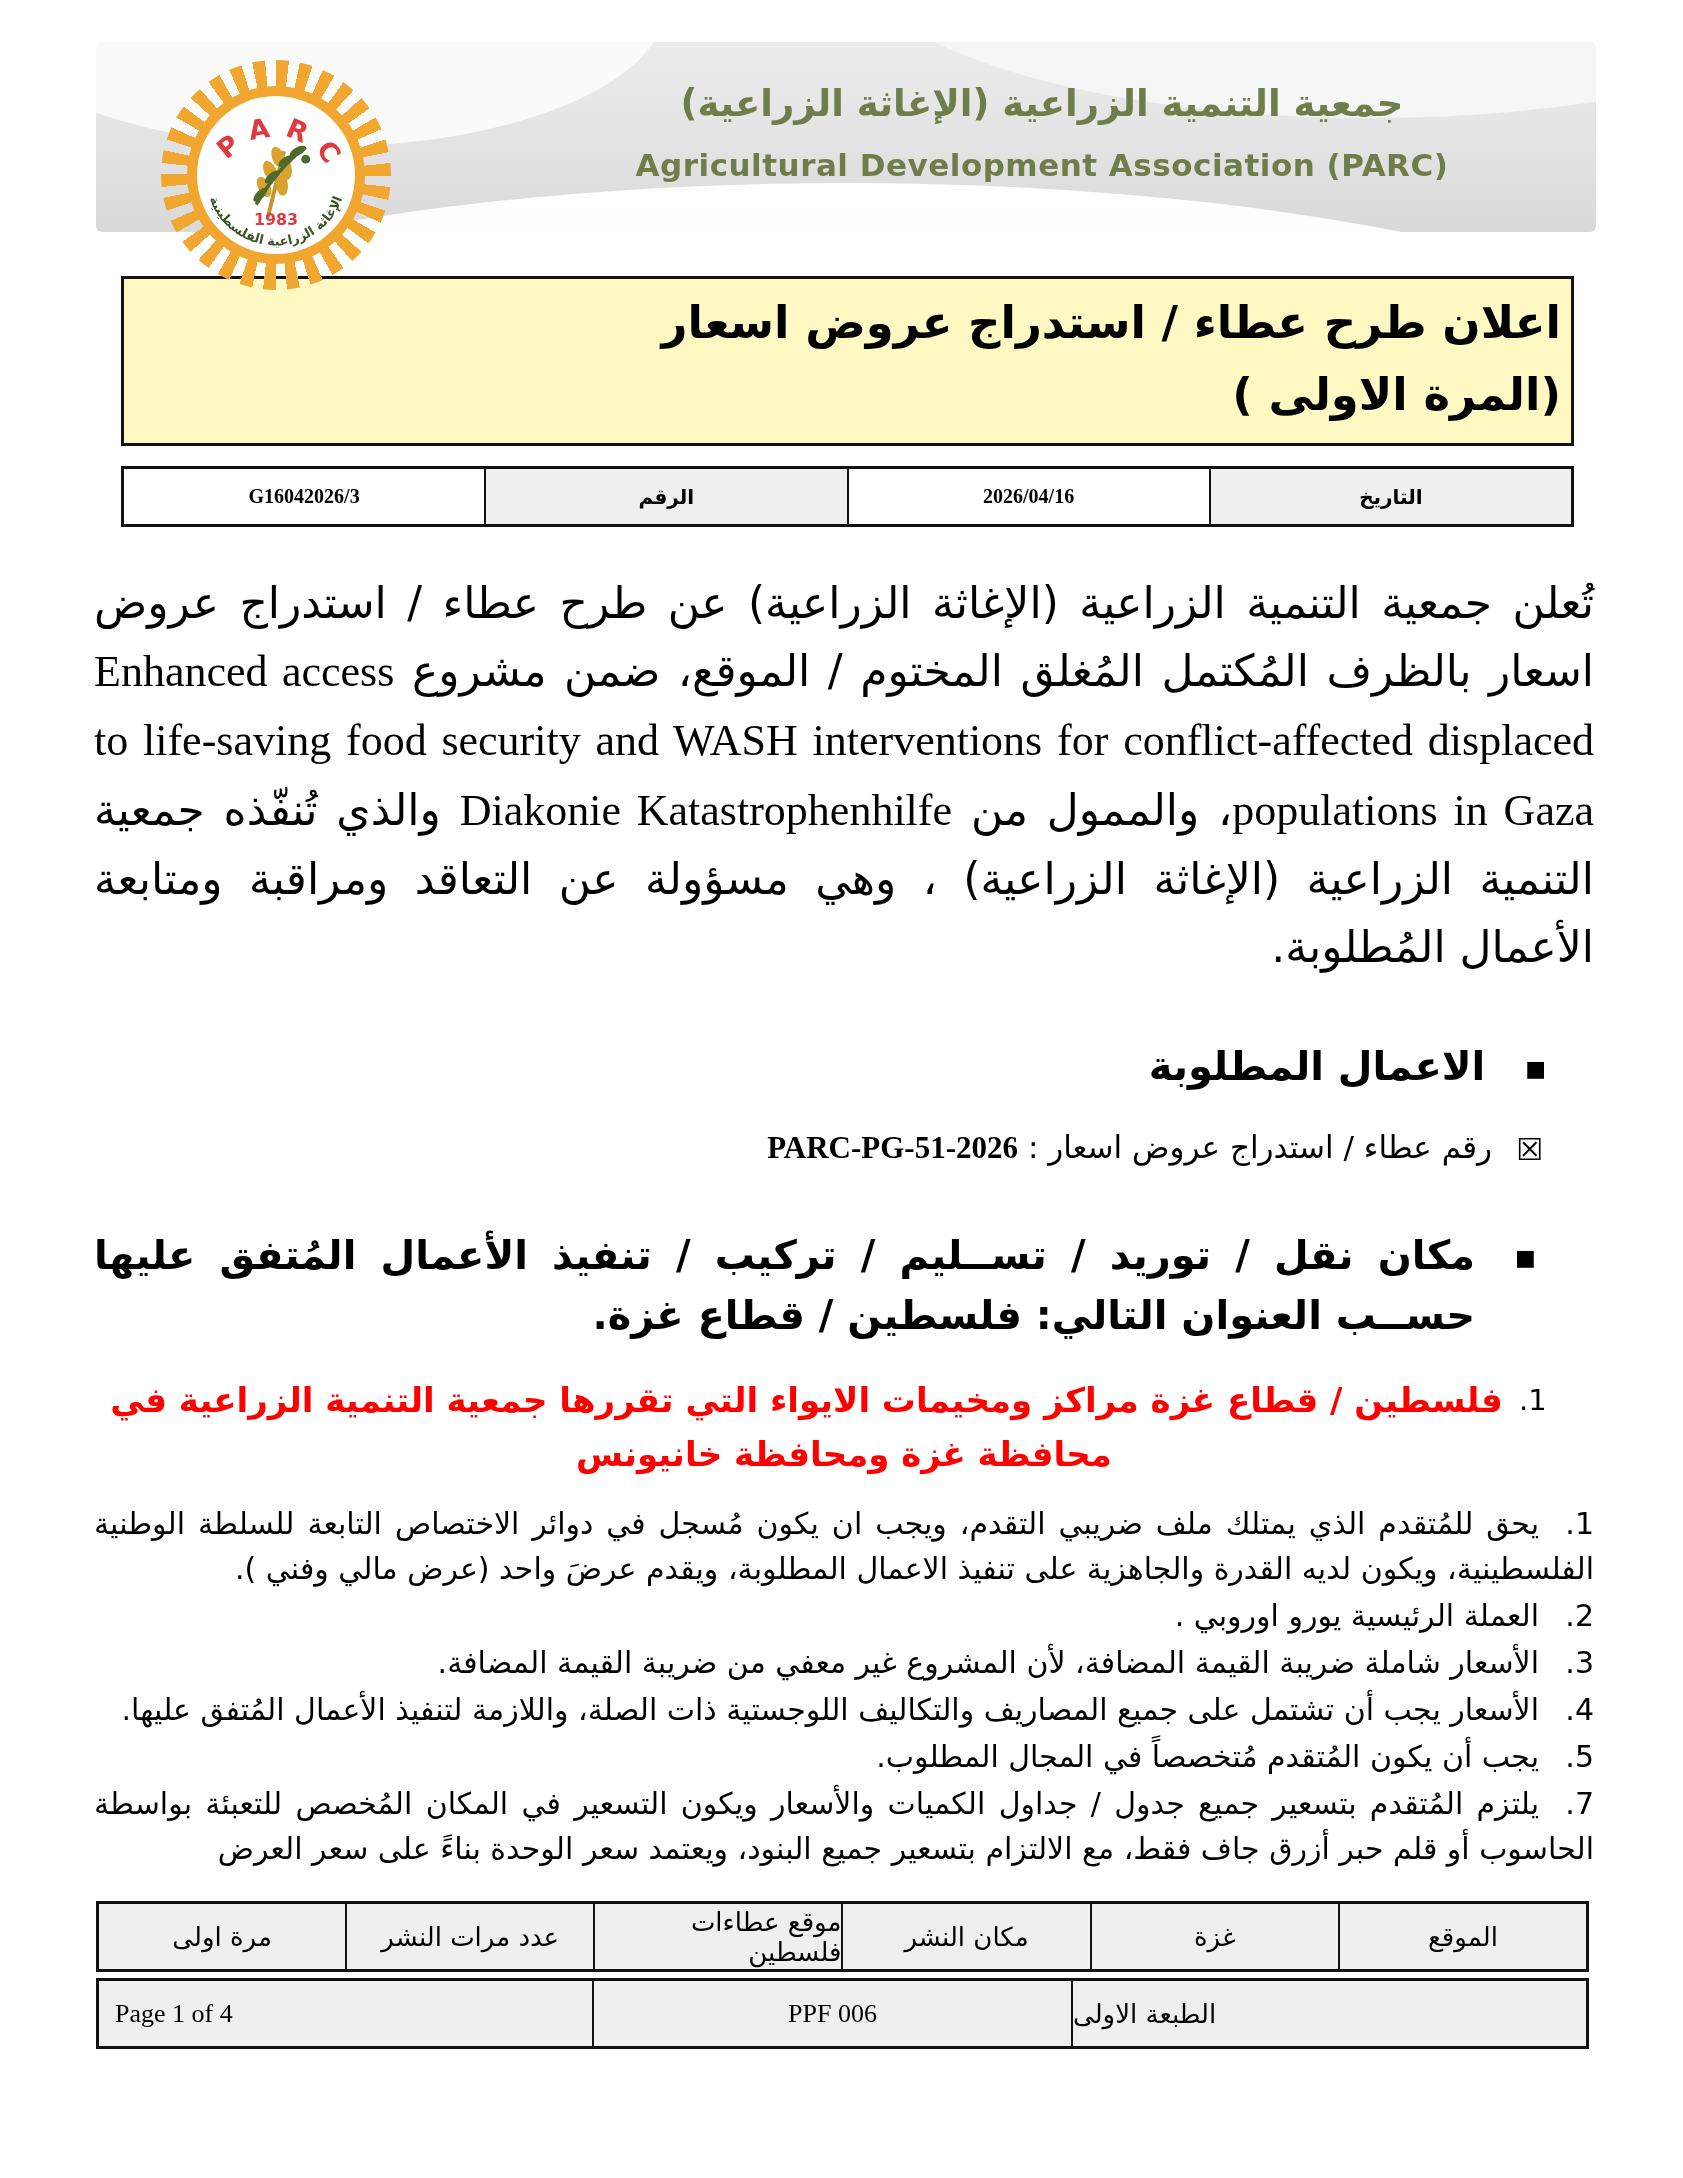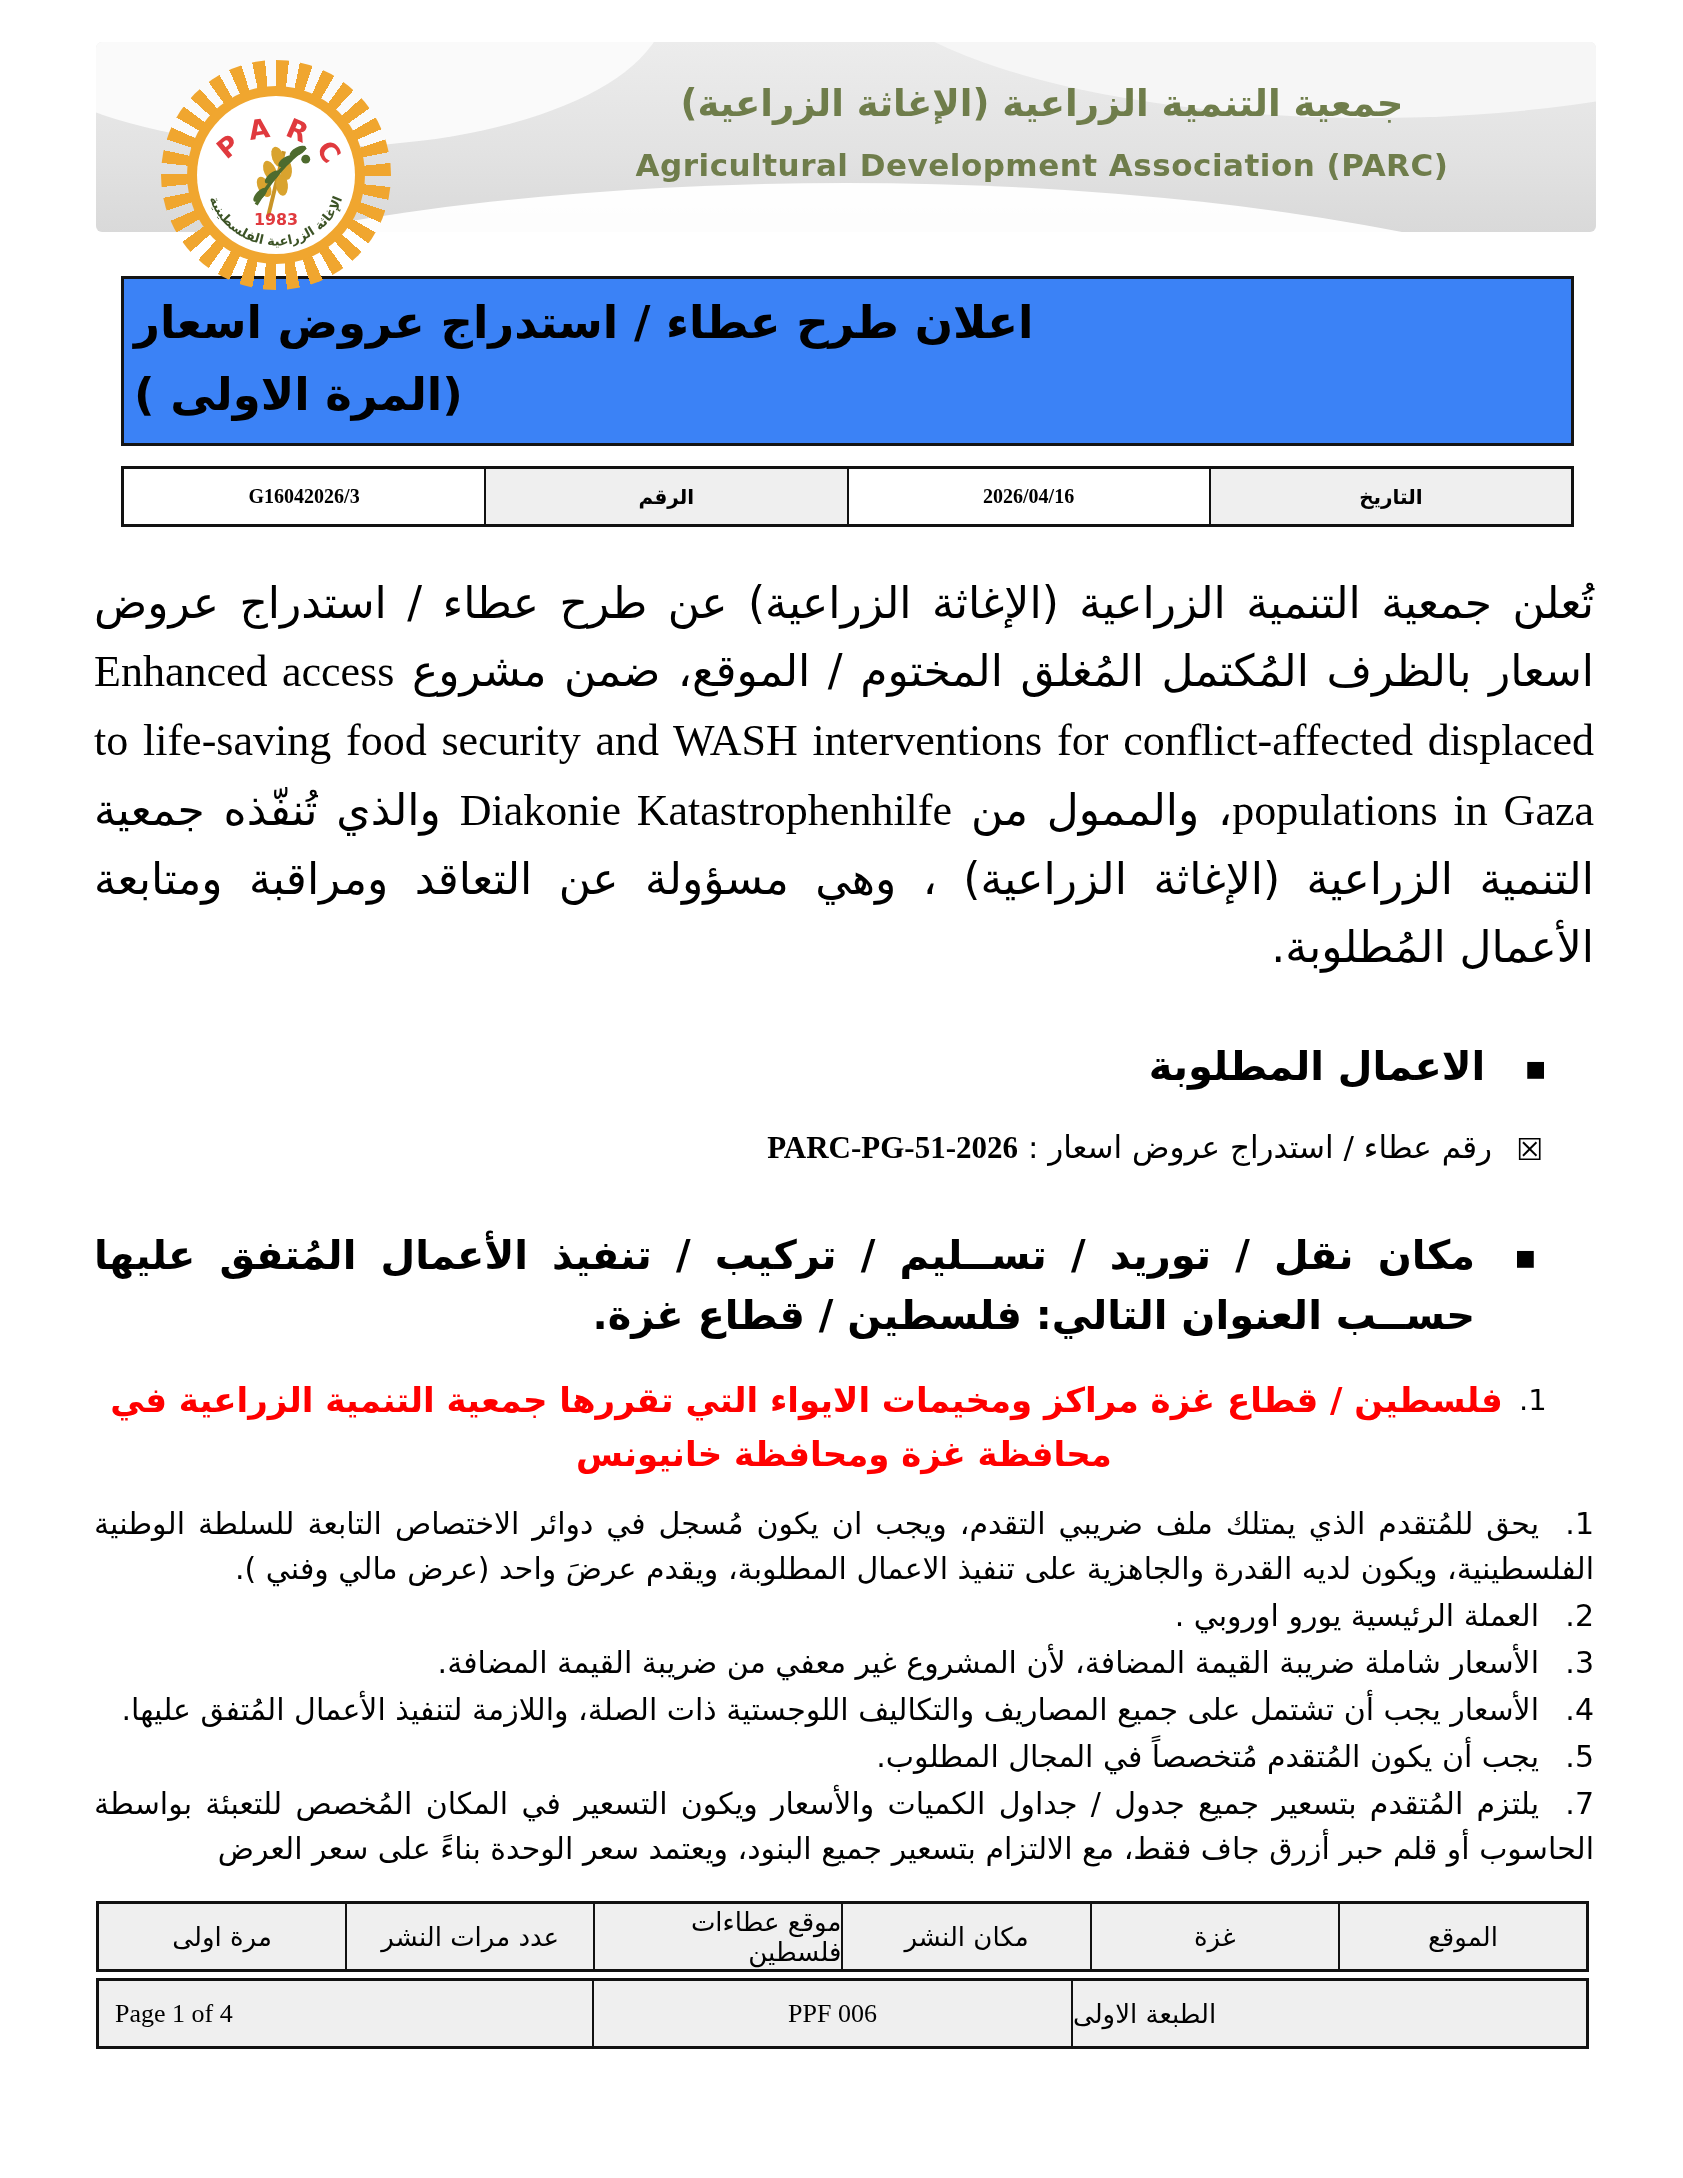--- a/index.html
+++ b/index.html
@@ -22,22 +22,22 @@
 
   
   .logo{position:absolute;top:18px;left:65px;width:230px;height:230px;}
   .sun-rays{position:absolute;inset:0;border-radius:50%;
             background:repeating-conic-gradient(#F0A62F 0deg 6.5deg,rgba(0,0,0,0) 6.5deg 12deg);}
   .sun-core{position:absolute;inset:26px;border-radius:50%;background:#F0A62F;}
   .sun-inner{position:absolute;inset:36px;border-radius:50%;background:#fff;}
   .logo-art{position:absolute;inset:0;}
 
   
-  .title-box{margin:44px 109px 16px 121px;border:3px solid #141414;background:#3b82f6;
-             direction:rtl;text-align:left;font-weight:bold;font-size:45px;line-height:1.6;
+  .title-box{margin:44px 109px 16px 121px;border:3px solid #141414;background:#fef9c3;
+             direction:rtl;text-align:right;font-weight:bold;font-size:45px;line-height:1.6;
              padding:8px 10px 12px;}
 
   
   .meta{display:flex;direction:rtl;margin:20px 109px 0 121px;border:3px solid #111;}
   .meta .mc{flex:1;display:flex;align-items:center;justify-content:center;
             font-weight:bold;font-size:20px;height:55px;}
   .meta .mc:not(:last-child){border-left:2px solid #111;}
   .meta .lab{background:#efefef;}
   .meta .val{background:#fff;}
   .lat{font-family:"Liberation Serif",serif;}

